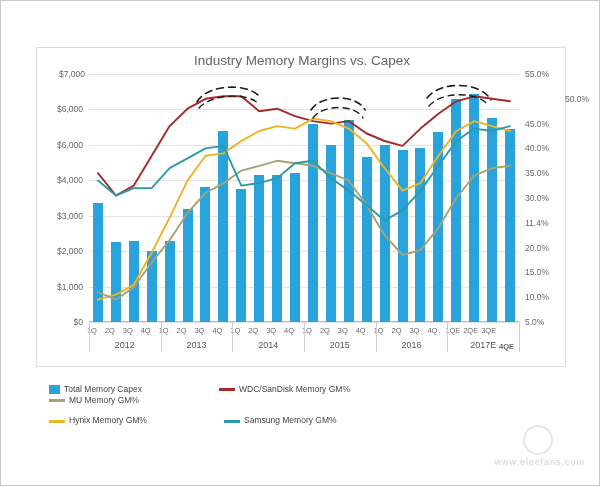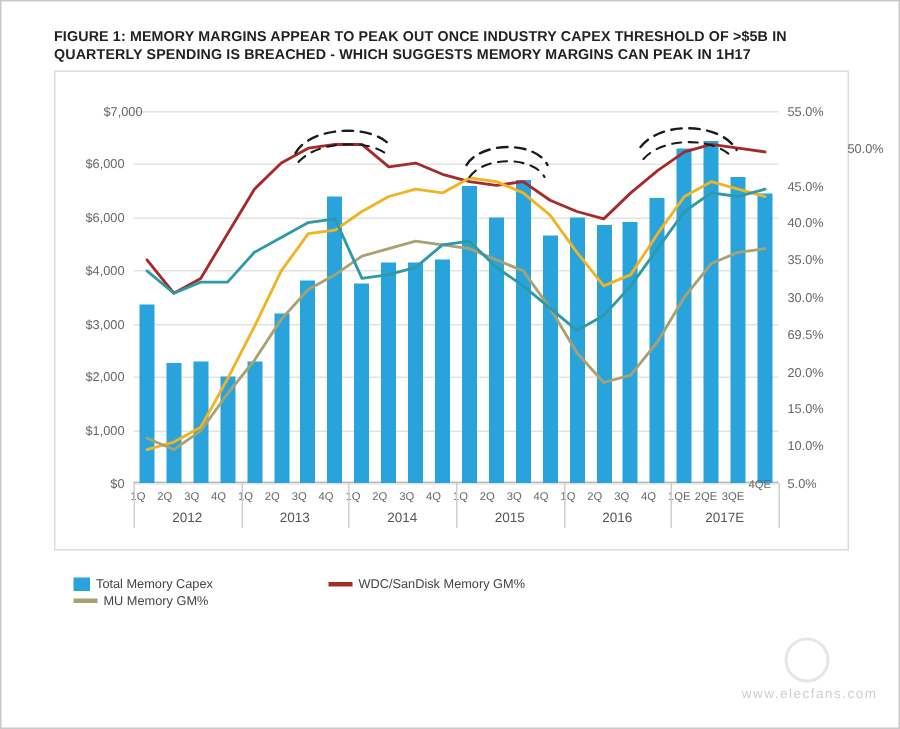--- a/index.html
+++ b/index.html
@@ -80,23 +80,23 @@
     position:absolute;right:46px;bottom:30px;width:26px;height:26px;
     border-radius:50%;border:2px solid #e6e6e6;
   }
   svg.overlay{position:absolute;left:0;top:0;overflow:visible;}
 </style>
 </head>
 <body>
 
 <div id="frame">
 
-  <div id="figtitle">FIGURE 1: MEMORY MARGINS APPEAR TO PEAK OUT ONCE INDUSTRY CAPEX THRESHOLD OF &gt;$5B IN QUARTERLY SPENDING IS BREACHED - WHICH SUGGESTS MEMORY MARGINS CAN PEAK IN 1H17</div>
 
   <div id="chartbox">
+    <div id="charttitle">Industry Memory Margins vs. Capex</div>
 
     <div class="plot" id="plot">
         <div class="gridline" style="top: 248px;"></div>
         <div class="gridline" style="top: 212.571px;"></div>
         <div class="gridline" style="top: 177.143px;"></div>
         <div class="gridline" style="top: 141.714px;"></div>
         <div class="gridline" style="top: 106.286px;"></div>
         <div class="gridline" style="top: 70.8571px;"></div>
         <div class="gridline" style="top: 35.4286px;"></div>
         <div class="gridline" style="top: 0px;"></div>
@@ -139,28 +139,28 @@
         </svg>
       </div>
     <div id="yaxis-left">
         <div class="ylab" style="left: 2px; top: 269px;">$0</div>
         <div class="ylab" style="left: 2px; top: 233.571px;">$1,000</div>
         <div class="ylab" style="left: 2px; top: 198.143px;">$2,000</div>
         <div class="ylab" style="left: 2px; top: 162.714px;">$3,000</div>
         <div class="ylab" style="left: 2px; top: 127.286px;">$4,000</div>
         <div class="ylab" style="left: 2px; top: 91.8571px;">$6,000</div>
         <div class="ylab" style="left: 2px; top: 56.4286px;">$6,000</div>
-        <div class="ylab" style="left: 14px; top: 21px;">$7,000</div>
+        <div class="ylab" style="left: 4px; top: 21px;">$7,000</div>
       </div>
     <div id="yaxis-right">
         <div class="ylab-r" style="left: 488px; top: 269px;">5.0%</div>
         <div class="ylab-r" style="left: 488px; top: 244.2px;">10.0%</div>
         <div class="ylab-r" style="left: 488px; top: 219.4px;">15.0%</div>
         <div class="ylab-r" style="left: 488px; top: 194.6px;">20.0%</div>
-        <div class="ylab-r" style="left: 488px; top: 169.8px;">69.5%</div>
+        <div class="ylab-r" style="left: 488px; top: 169.8px;">11.4%</div>
         <div class="ylab-r" style="left: 488px; top: 145px;">30.0%</div>
         <div class="ylab-r" style="left: 488px; top: 120.2px;">35.0%</div>
         <div class="ylab-r" style="left: 488px; top: 95.4px;">40.0%</div>
         <div class="ylab-r" style="left: 488px; top: 70.6px;">45.0%</div>
         <div class="ylab-r" style="left: 488px; top: 45.8px; padding-left: 40px;">50.0%</div>
         <div class="ylab-r" style="left: 488px; top: 21px;">55.0%</div>
       </div>
     <div id="xaxis">
         <div class="xcat" style="left: 49.9583px; top: 278px;">1Q</div>
         <div class="xcat" style="left: 67.875px; top: 278px;">2Q</div>
@@ -178,36 +178,37 @@
         <div class="xcat" style="left: 282.875px; top: 278px;">2Q</div>
         <div class="xcat" style="left: 300.792px; top: 278px;">3Q</div>
         <div class="xcat" style="left: 318.708px; top: 278px;">4Q</div>
         <div class="xcat" style="left: 336.625px; top: 278px;">1Q</div>
         <div class="xcat" style="left: 354.542px; top: 278px;">2Q</div>
         <div class="xcat" style="left: 372.458px; top: 278px;">3Q</div>
         <div class="xcat" style="left: 390.375px; top: 278px;">4Q</div>
         <div class="xcat" style="left: 408.292px; top: 278px;">1QE</div>
         <div class="xcat" style="left: 426.208px; top: 278px;">2QE</div>
         <div class="xcat" style="left: 444.125px; top: 278px;">3QE</div>
-        <div class="xcat" style="left: 462.042px; top: 270px;">4QE</div>
+        <div class="xcat" style="left: 462.042px; top: 294px; font-weight: bold;">4QE</div>
         <div class="yearlab" style="left: 52px; width: 71.6667px; top: 292px;">2012</div>
         <div class="yeartick" style="left: 52px; top: 274px; height: 30px;"></div>
         <div class="yearlab" style="left: 123.667px; width: 71.6667px; top: 292px;">2013</div>
         <div class="yeartick" style="left: 123.667px; top: 274px; height: 30px;"></div>
         <div class="yearlab" style="left: 195.333px; width: 71.6667px; top: 292px;">2014</div>
         <div class="yeartick" style="left: 195.333px; top: 274px; height: 30px;"></div>
         <div class="yearlab" style="left: 267px; width: 71.6667px; top: 292px;">2015</div>
         <div class="yeartick" style="left: 267px; top: 274px; height: 30px;"></div>
         <div class="yearlab" style="left: 338.667px; width: 71.6667px; top: 292px;">2016</div>
         <div class="yeartick" style="left: 338.667px; top: 274px; height: 30px;"></div>
         <div class="yearlab" style="left: 410.333px; width: 71.6667px; top: 292px;">2017E</div>
         <div class="yeartick" style="left: 410.333px; top: 274px; height: 30px;"></div>
         <div class="yeartick" style="left: 482px; top: 274px; height: 30px;"></div>
       </div>
   </div>
 
   <div id="legend">
       <div style="margin-bottom: 10px;"><span class="lgitem" style="width: 160px;"><span class="swatch box" style="background: rgb(40, 163, 220);"></span><span>Total Memory Capex</span></span><span class="lgitem" style="width: 175px;"><span class="swatch" style="background: rgb(165, 42, 42);"></span><span>WDC/SanDisk Memory GM%</span></span><span class="lgitem" style="width: 165px;"><span class="swatch" style="background: rgb(168, 162, 115);"></span><span>MU Memory GM%</span></span></div>
+      <div><span class="lgitem" style="width: 165px;"><span class="swatch" style="background: rgb(240, 179, 35);"></span><span>Hynix Memory GM%</span></span><span class="lgitem" style="width: 165px;"><span class="swatch" style="background: rgb(46, 154, 166);"></span><span>Samsung Memory GM%</span></span></div>
     </div>
 
   <div id="wm2"></div>
   <div id="wm">www.elecfans.com</div>
 </div>
 
 </body></html>

